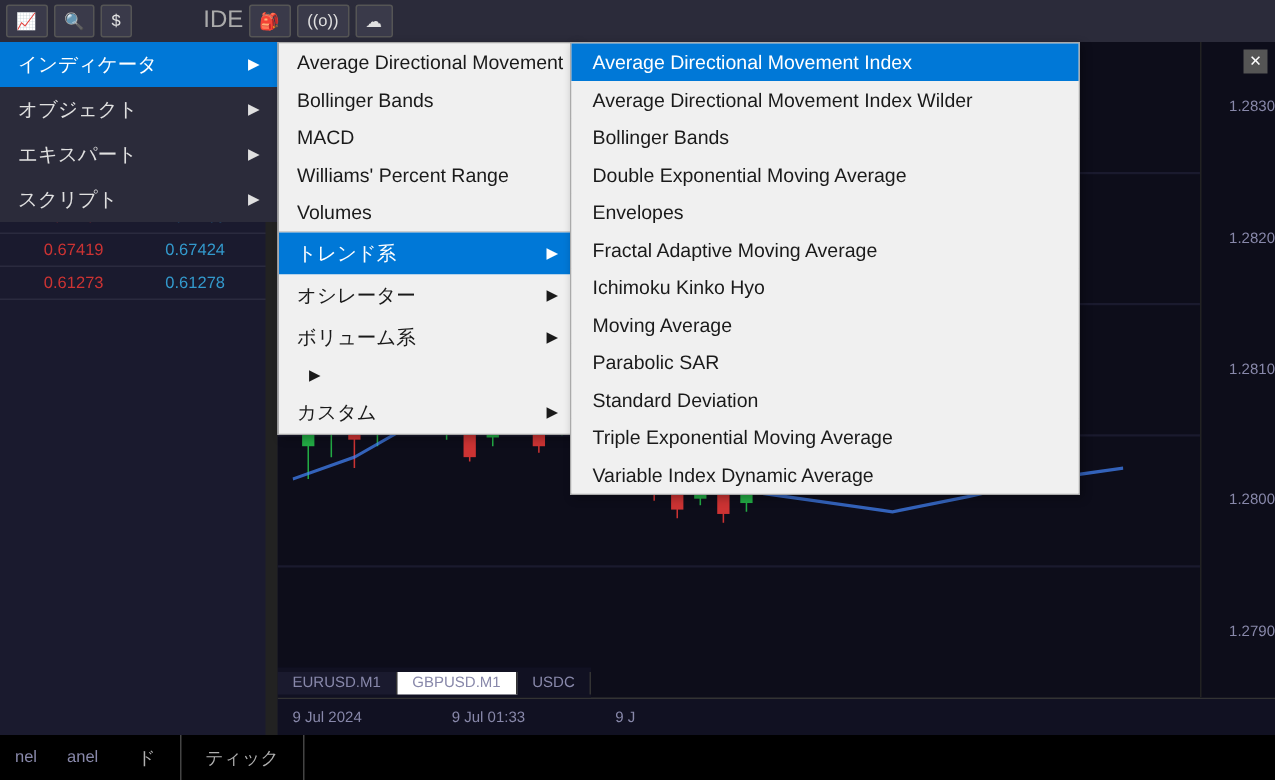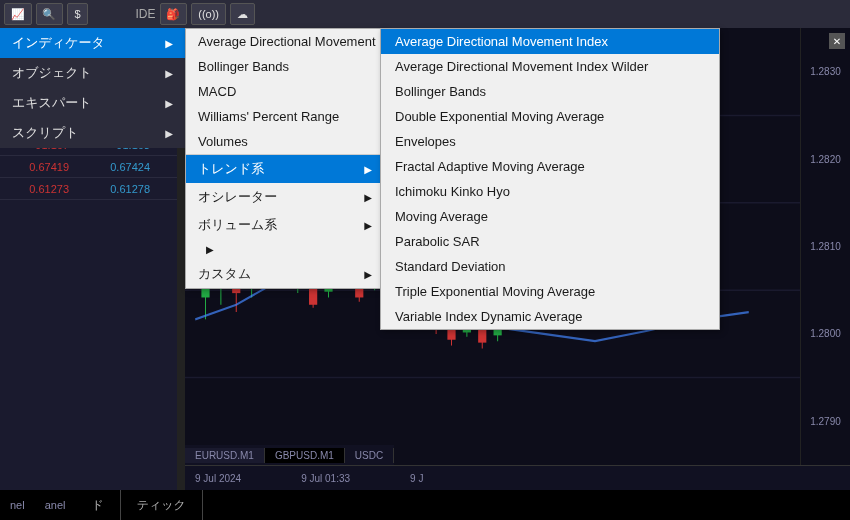--- a/index.html
+++ b/index.html
@@ -227,21 +227,21 @@
       position: absolute;
       right: 0;
       top: 0;
       bottom: 25px;
       width: 50px;
       background: #0d0d1a;
       border-left: 1px solid #222;
       display: flex;
       flex-direction: column;
       justify-content: space-around;
-      align-items: center;
+      align-items: flex-end;
     }
     .price-label {
       color: #8888aa;
       font-size: 10px;
     }
 
     
     .market-header {
       display: flex;
       background: #222233;
@@ -279,21 +279,21 @@
 <div class="toolbar">
   <button class="tb-btn">
     <span>📈</span>
   </button>
   <button class="tb-btn">
     <span>🔍</span>
   </button>
   <button class="tb-btn">
     <span>$</span>
   </button>
-  <span style="color:#aaa;font-size:12px;margin-left:4px;padding-left:40px;">IDE</span>
+  <span style="color:#aaa;font-size:16px;margin-left:4px;padding-left:40px;">IDE</span>
   <button class="tb-btn">
     <span>🎒</span>
   </button>
   <button class="tb-btn">
     <span>((o))</span>
   </button>
   <button class="tb-btn">
     <span>☁</span>
   </button>
 </div>
@@ -406,21 +406,21 @@
   <div class="price-scale">
     <span class="price-label">1.2830</span>
     <span class="price-label">1.2820</span>
     <span class="price-label">1.2810</span>
     <span class="price-label">1.2800</span>
     <span class="price-label">1.2790</span>
   </div>
 
   <div style="position:absolute;bottom:25px;left:0;height:20px;display:flex;align-items:center;background:#111122;">
     <span style="padding:2px 10px;background:#1a1a2e;color:#8888aa;font-size:10px;border-right:1px solid #333;">EURUSD.M1</span>
-    <span style="padding:2px 10px;background:#000000;color:#8888aa;font-size:10px;border-right:1px solid #333;">GBPUSD.M1</span>
+    <span style="padding:2px 10px;background:#ffffff;color:#8888aa;font-size:10px;border-right:1px solid #333;">GBPUSD.M1</span>
     <span style="padding:2px 10px;background:#111122;color:#8888aa;font-size:10px;border-right:1px solid #333;">USDC</span>
   </div>
 </div>
 
 <div class="menu-bar" style="top:28px;">
   <div class="menu-item active">
     <span>インディケータ</span>
     <span class="arrow">▶</span>
   </div>
   <div class="menu-item">

